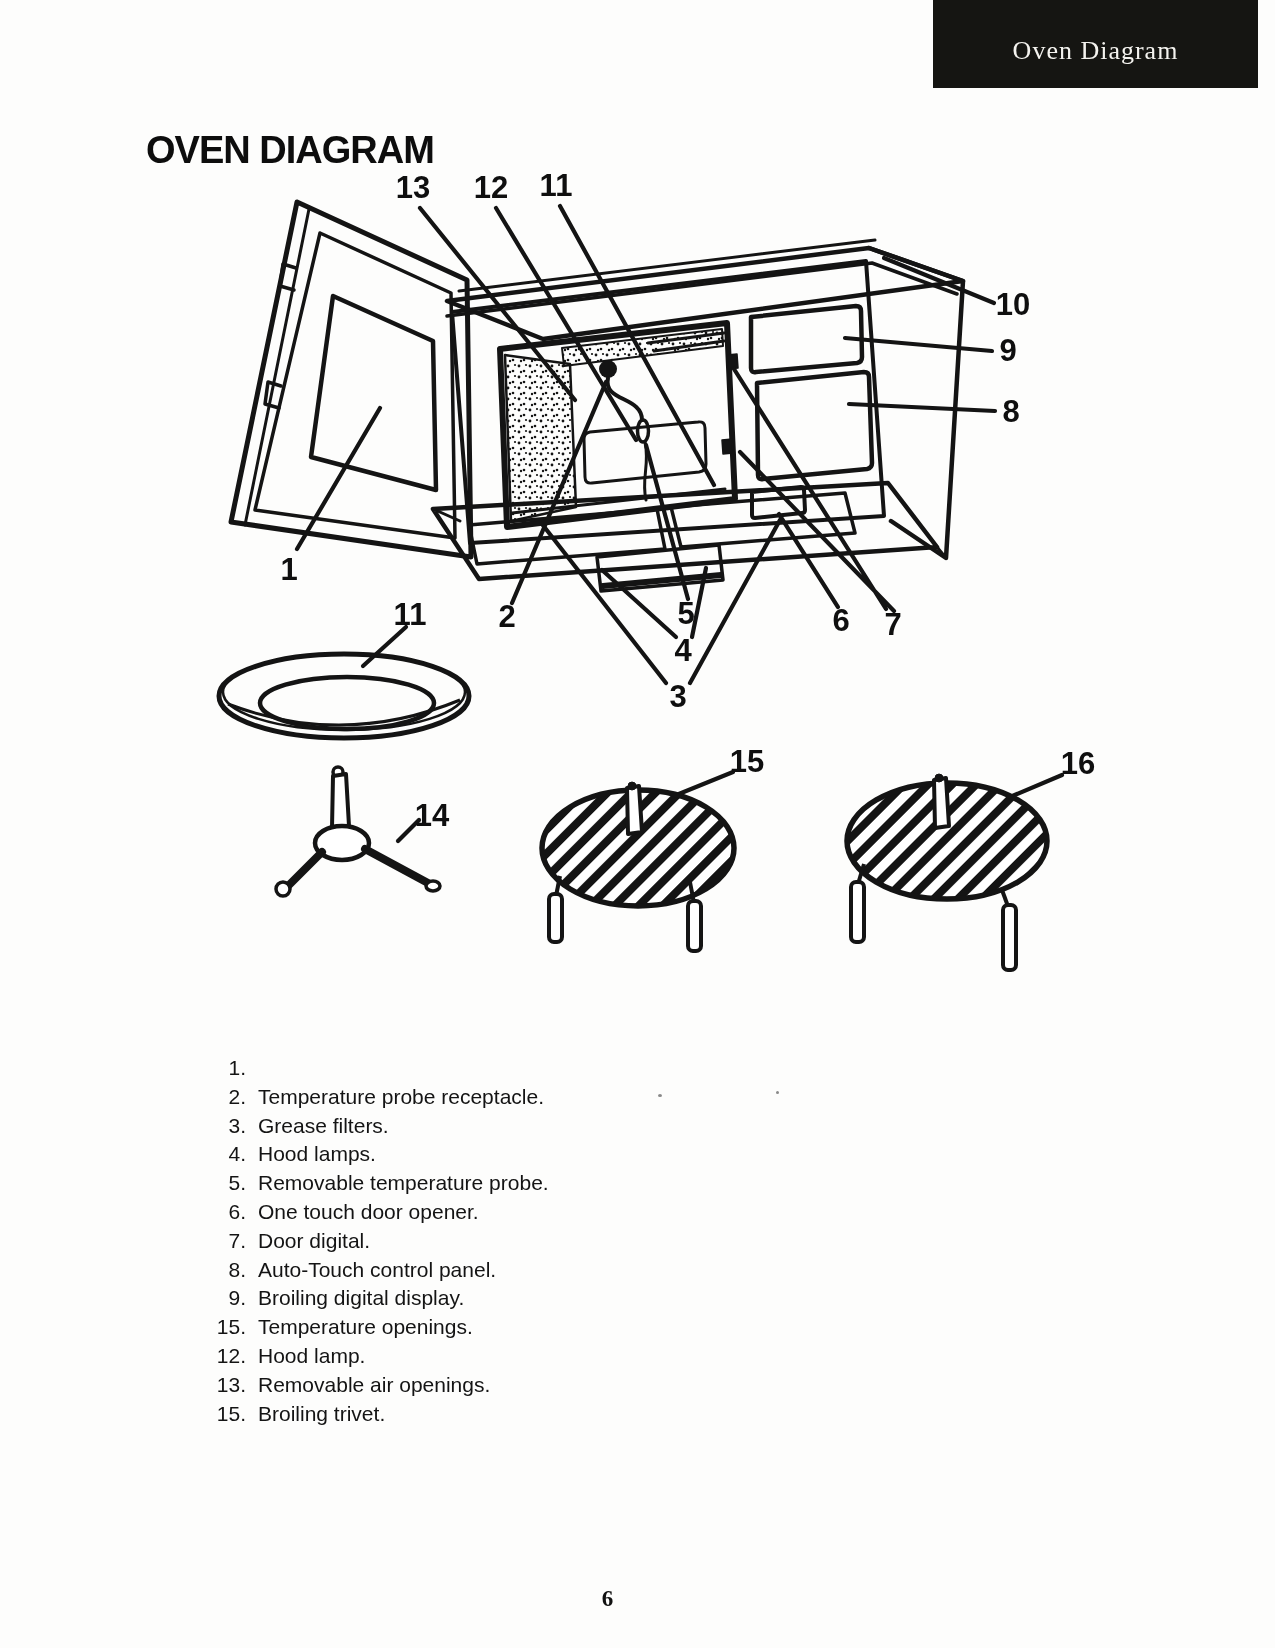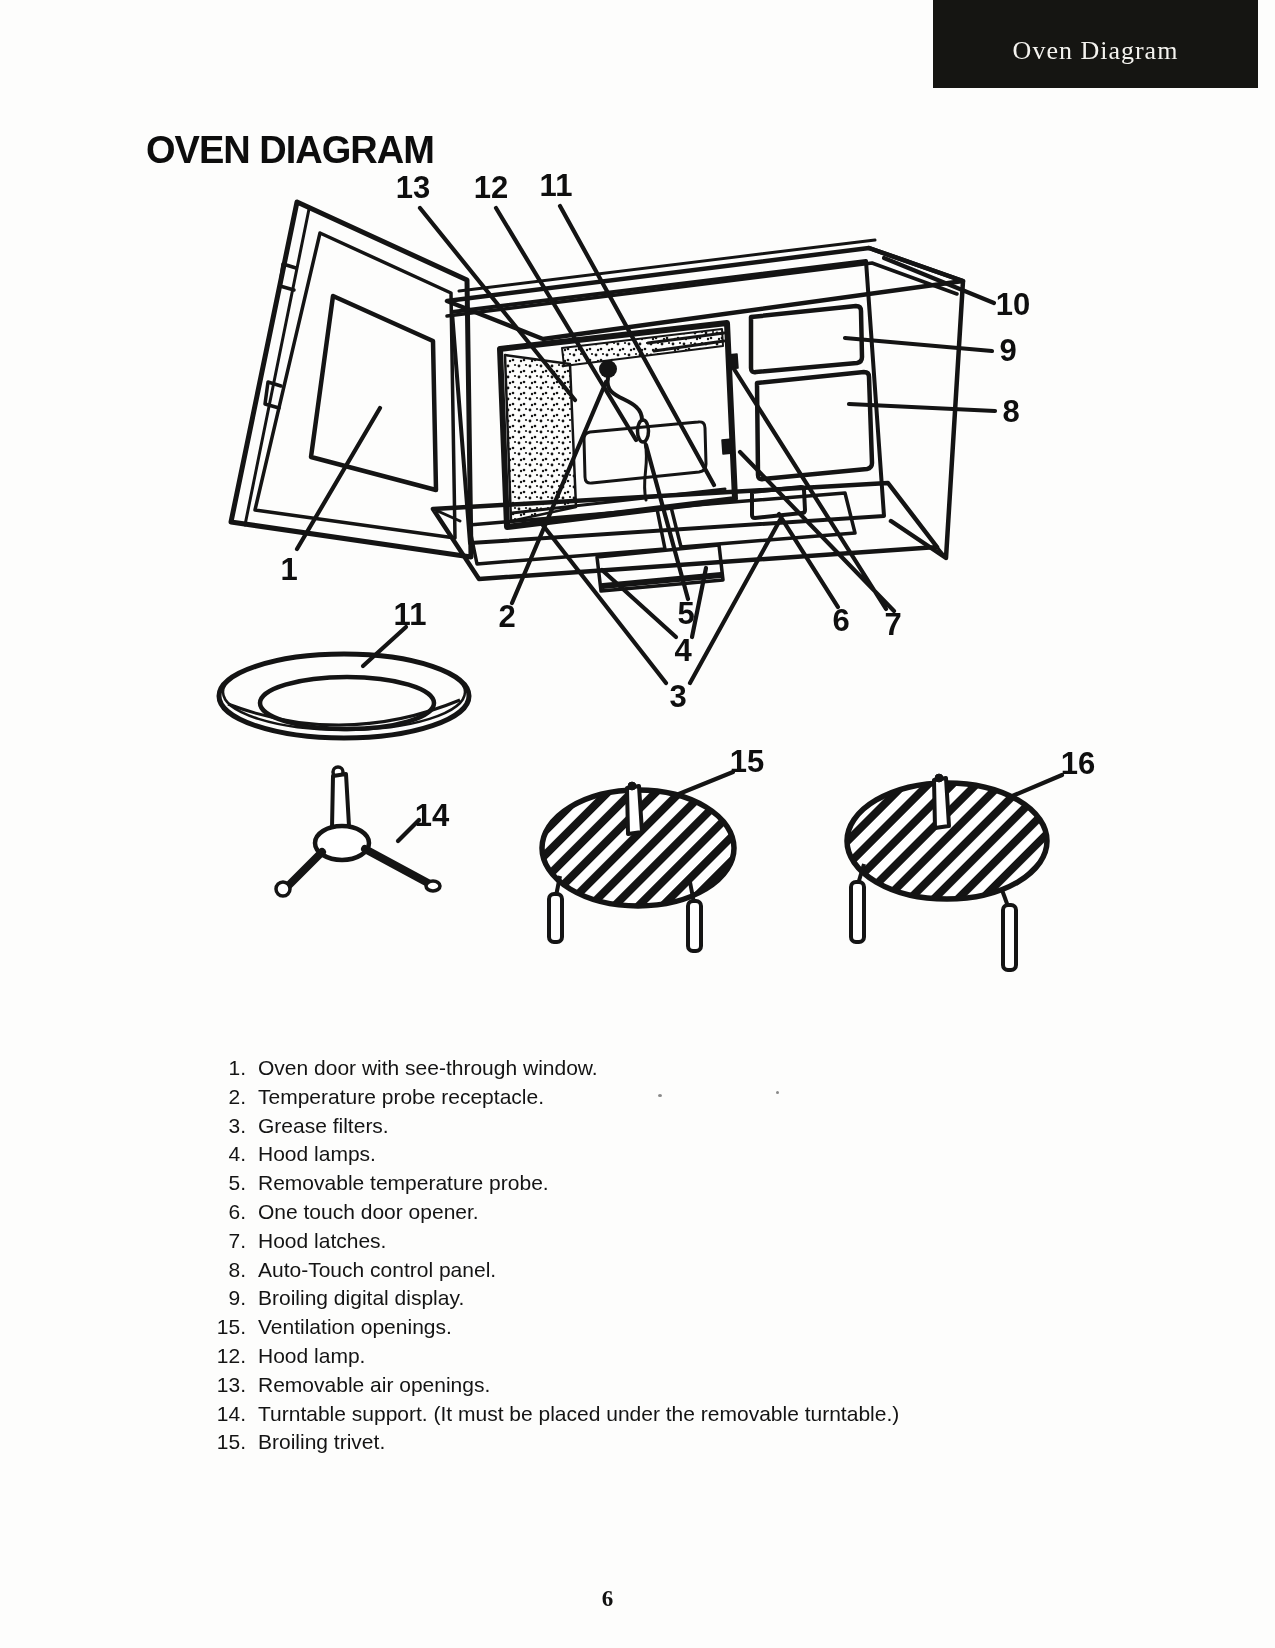--- a/index.html
+++ b/index.html
@@ -196,21 +196,20 @@
       <text class="callout" x="432" y="826" text-anchor="middle">14</text>
       <text class="callout" x="747" y="772" text-anchor="middle">15</text>
       <text class="callout" x="1078" y="774" text-anchor="middle">16</text>
     </g>
   </svg>
   </div>
 
   <div class="parts-list">
     <div class="parts-row">
         <span class="part-num">1.</span>
-        <span class="part-txt">Oven door with see-through window.</span>
       </div>
     <div class="parts-row">
         <span class="part-num">2.</span>
         <span class="part-txt">Temperature probe receptacle.</span>
       </div>
     <div class="parts-row">
         <span class="part-num">3.</span>
         <span class="part-txt">Grease filters.</span>
       </div>
     <div class="parts-row">
@@ -220,47 +219,43 @@
     <div class="parts-row">
         <span class="part-num">5.</span>
         <span class="part-txt">Removable temperature probe.</span>
       </div>
     <div class="parts-row">
         <span class="part-num">6.</span>
         <span class="part-txt">One touch door opener.</span>
       </div>
     <div class="parts-row">
         <span class="part-num">7.</span>
-        <span class="part-txt">Hood latches.</span>
+        <span class="part-txt">Door digital.</span>
       </div>
     <div class="parts-row">
         <span class="part-num">8.</span>
         <span class="part-txt">Auto-Touch control panel.</span>
       </div>
     <div class="parts-row">
         <span class="part-num">9.</span>
         <span class="part-txt">Broiling digital display.</span>
       </div>
     <div class="parts-row">
         <span class="part-num">15.</span>
-        <span class="part-txt">Ventilation openings.</span>
+        <span class="part-txt">Temperature openings.</span>
       </div>
     <div class="parts-row">
         <span class="part-num">12.</span>
         <span class="part-txt">Hood lamp.</span>
       </div>
     <div class="parts-row">
         <span class="part-num">13.</span>
         <span class="part-txt">Removable air openings.</span>
       </div>
     <div class="parts-row">
-        <span class="part-num">14.</span>
-        <span class="part-txt">Turntable support. (It must be placed under the removable turntable.)</span>
-      </div>
-    <div class="parts-row">
         <span class="part-num">15.</span>
         <span class="part-txt">Broiling trivet.</span>
       </div>
   </div>
 
   <div class="speckle" style="left:658px;top:1094px;width:4px;height:3px;"></div>
   <div class="speckle" style="left:776px;top:1091px;width:3px;height:3px;"></div>
 
   <div class="page-number">6</div>
 

